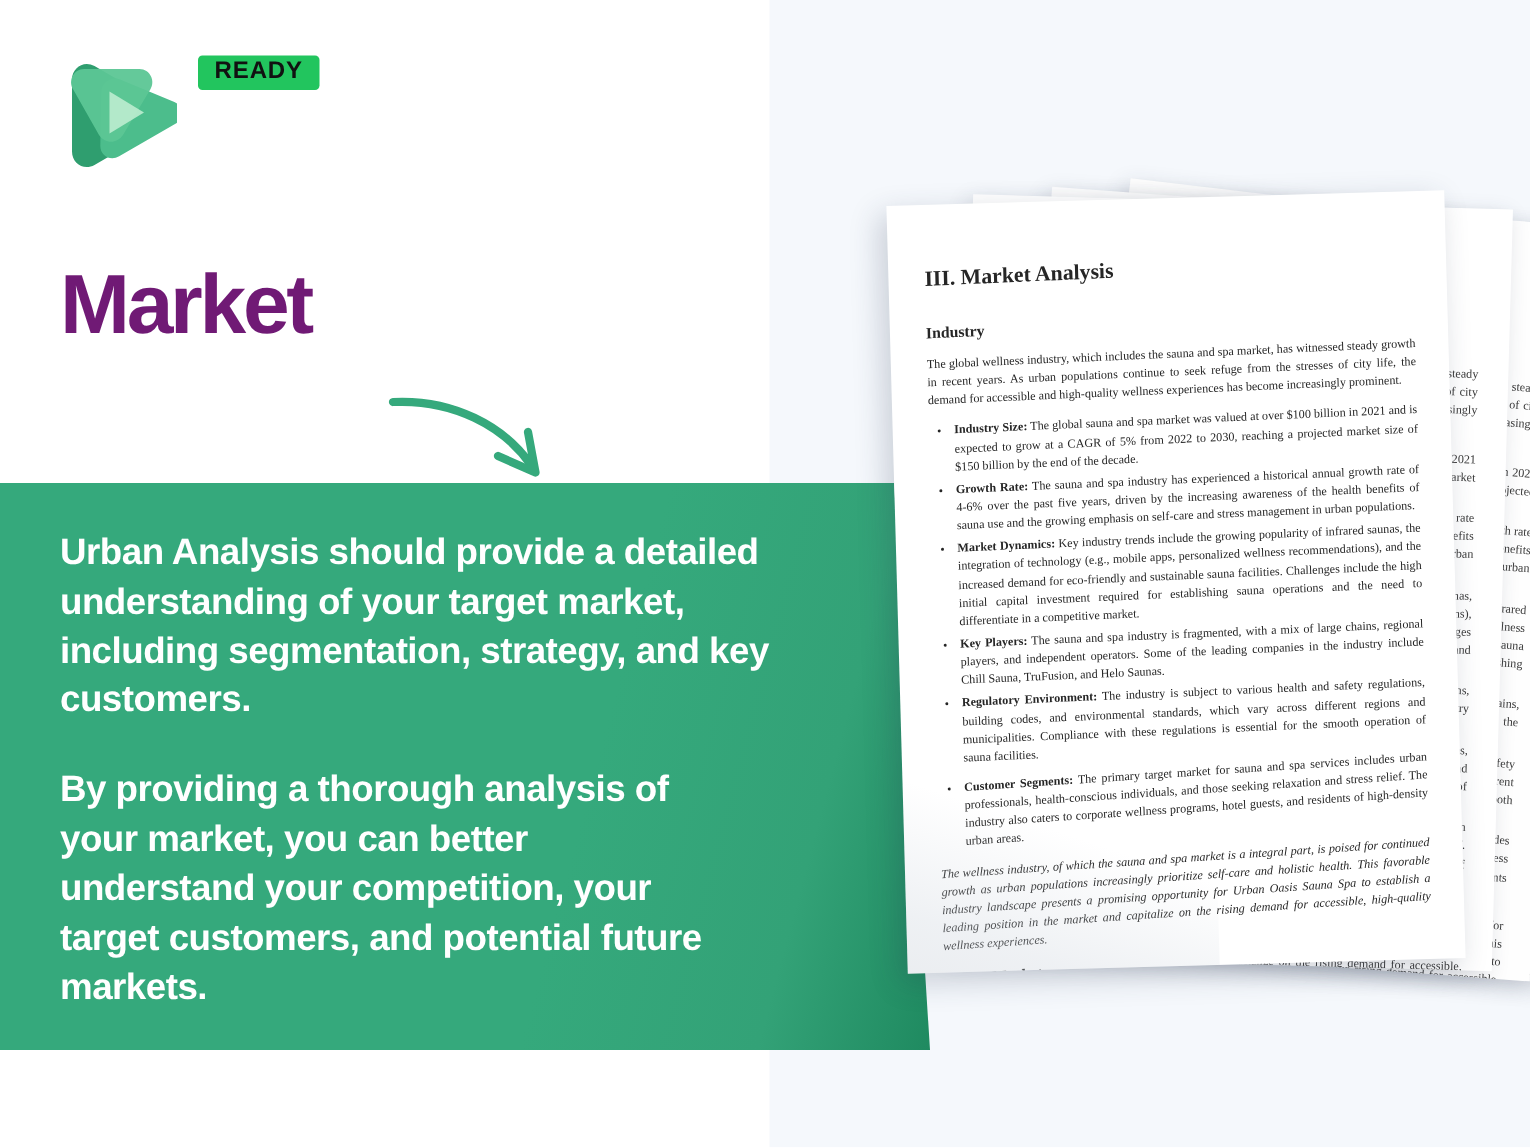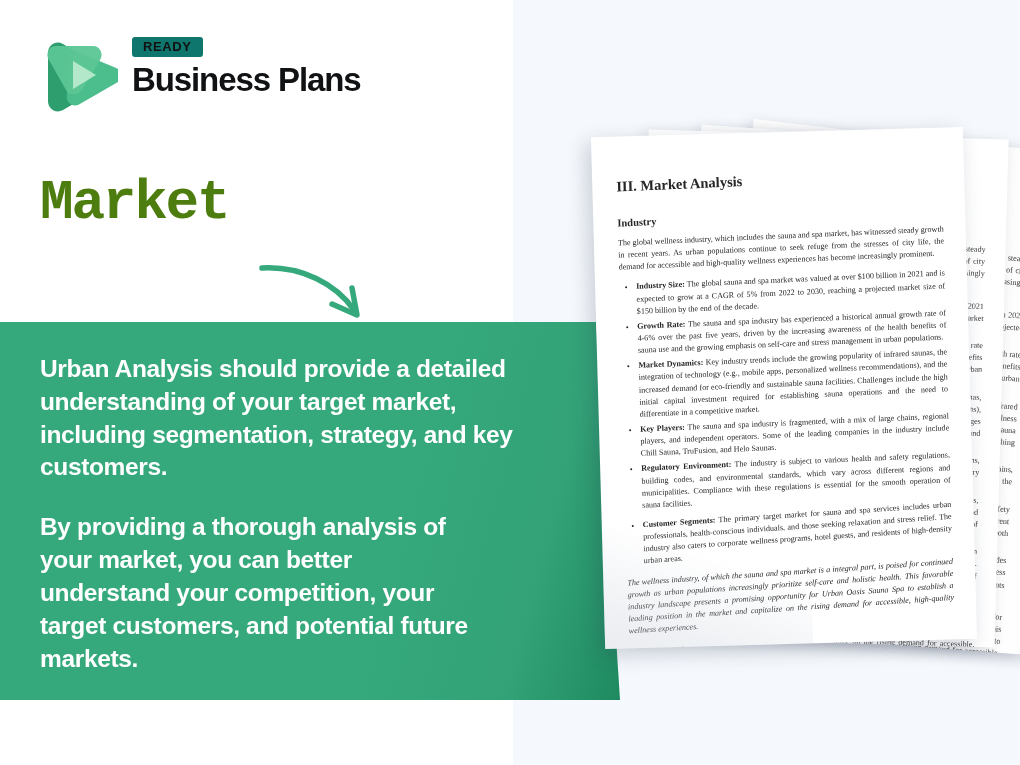--- a/index.html
+++ b/index.html
@@ -43,23 +43,23 @@
     width: 78px;
     height: 80px;
   }
   .brand-text {
     position: absolute;
     left: 92px;
     top: 4px;
   }
   .ready-badge {
     display: inline-block;
-    background: #0f766e;
+    background: #22c55e;
     color: #111111;
-    font-size: 13px;
+    font-size: 16px;
     font-weight: bold;
     letter-spacing: 0.6px;
     padding: 3px 11px 4px 11px;
     border-radius: 3px;
     line-height: 1;
   }
   .brand-name {
     margin-top: 5px;
     font-size: 33px;
     font-weight: bold;
@@ -72,23 +72,22 @@
   
   .headline {
     position: absolute;
     left: 40px;
     top: 176px;
     line-height: 0.98;
   }
   .headline .line1 {
     font-size: 56px;
     font-weight: bold;
-    color: #4d7c0f;
+    color: #701a75;
     letter-spacing: -2.2px;
-    font-family: Liberation Mono, monospace;
   }
   .headline .line2 {
     font-size: 56px;
     font-weight: bold;
     color: #35a97c;
     letter-spacing: -2.2px;
     margin-top: 2px;
   }
 
   
@@ -262,21 +261,20 @@
     <div class="logo-mark">
       <svg width="78" height="80" viewBox="0 0 78 80" xmlns="http://www.w3.org/2000/svg">
         <path d="M10 22 C10 14 18 9 25 13 L68 38 C75 42 75 50 68 54 L25 79 C18 83 10 78 10 70 Z" fill="#2f9e6f" transform="translate(-2,-4)"></path>
         <path d="M28 6 C34 2 41 5 41 12 L41 56 C41 63 34 67 28 63 L-2 45 C-8 41 -8 33 -2 29 Z" fill="#4cbd8c" transform="translate(28,6) rotate(60 20 34)"></path>
         <path d="M36 12 C42 8 50 12 50 19 L50 56 C50 63 42 67 36 63 L6 45 C0 41 0 33 6 29 Z" fill="#5cc695" opacity="0.95" transform="translate(6,-4) rotate(-90 28 37)"></path>
         <path d="M33 26 L56 40 L33 54 Z" fill="#bdeccf" opacity="0.9"></path>
       </svg>
     </div>
     <div class="brand-text">
       <span class="ready-badge">READY</span>
-      <div class="brand-name">Business Plans</div>
     </div>
   </div>
 
   <div class="headline">
     <div class="line1">Market</div>
   </div>
 
   <div class="arrow">
     <svg width="130" height="78" viewBox="0 0 130 78" xmlns="http://www.w3.org/2000/svg">
       <path d="M4 10 C44 8 78 26 96 52" stroke="#35a97c" stroke-width="5.5" fill="none" stroke-linecap="round"></path>

